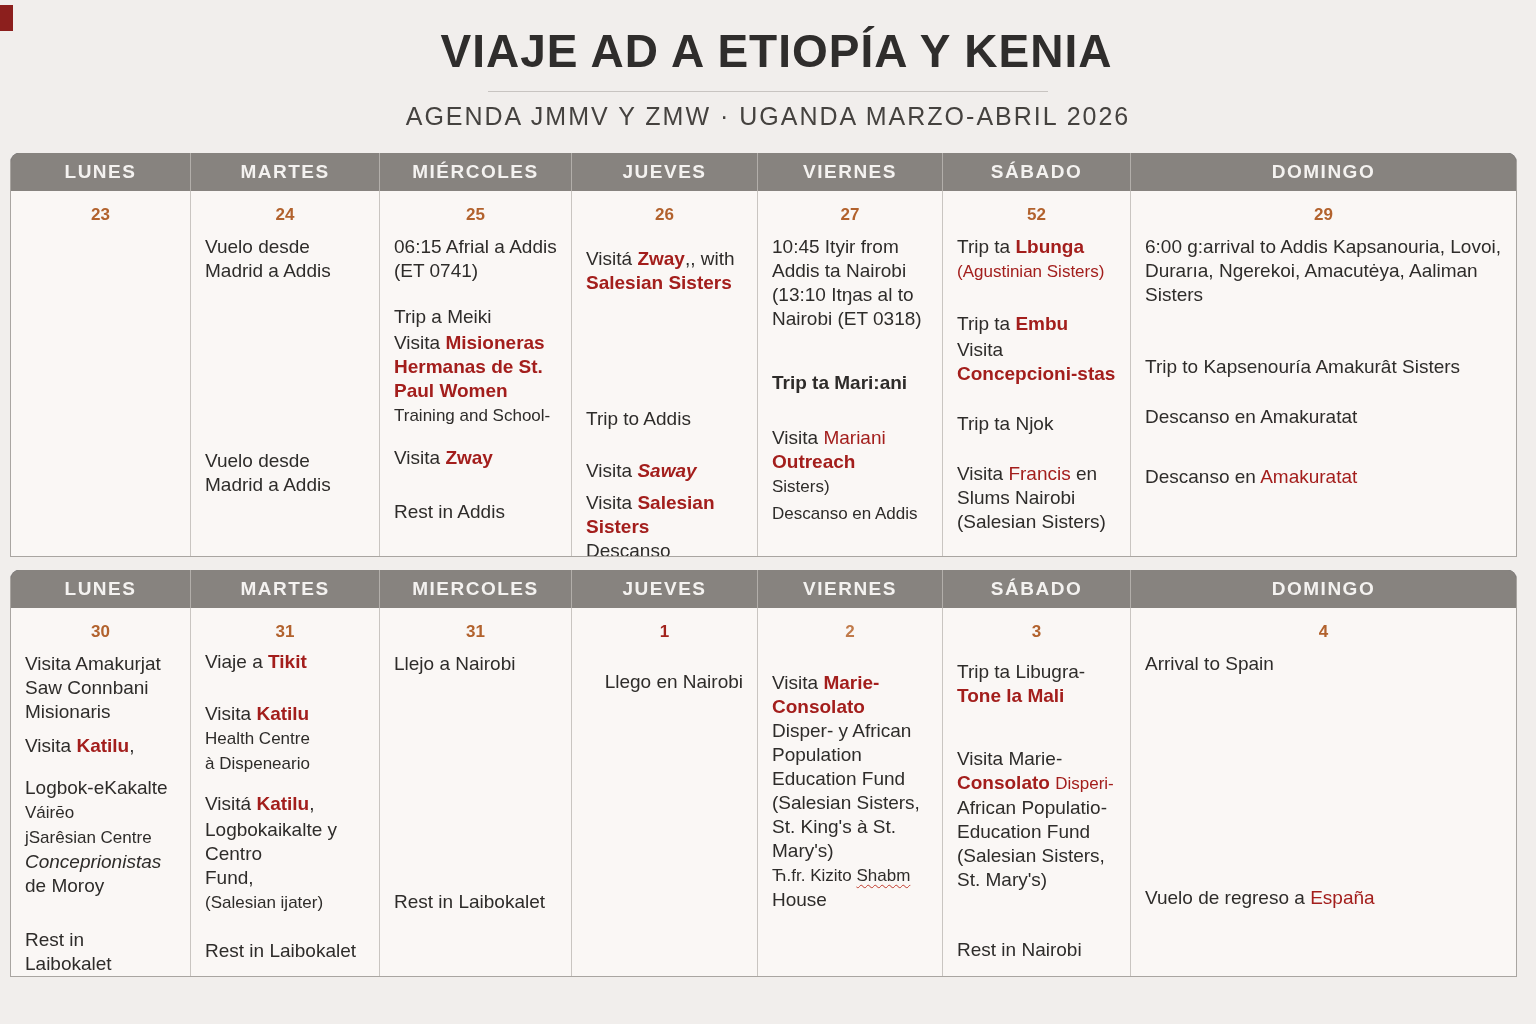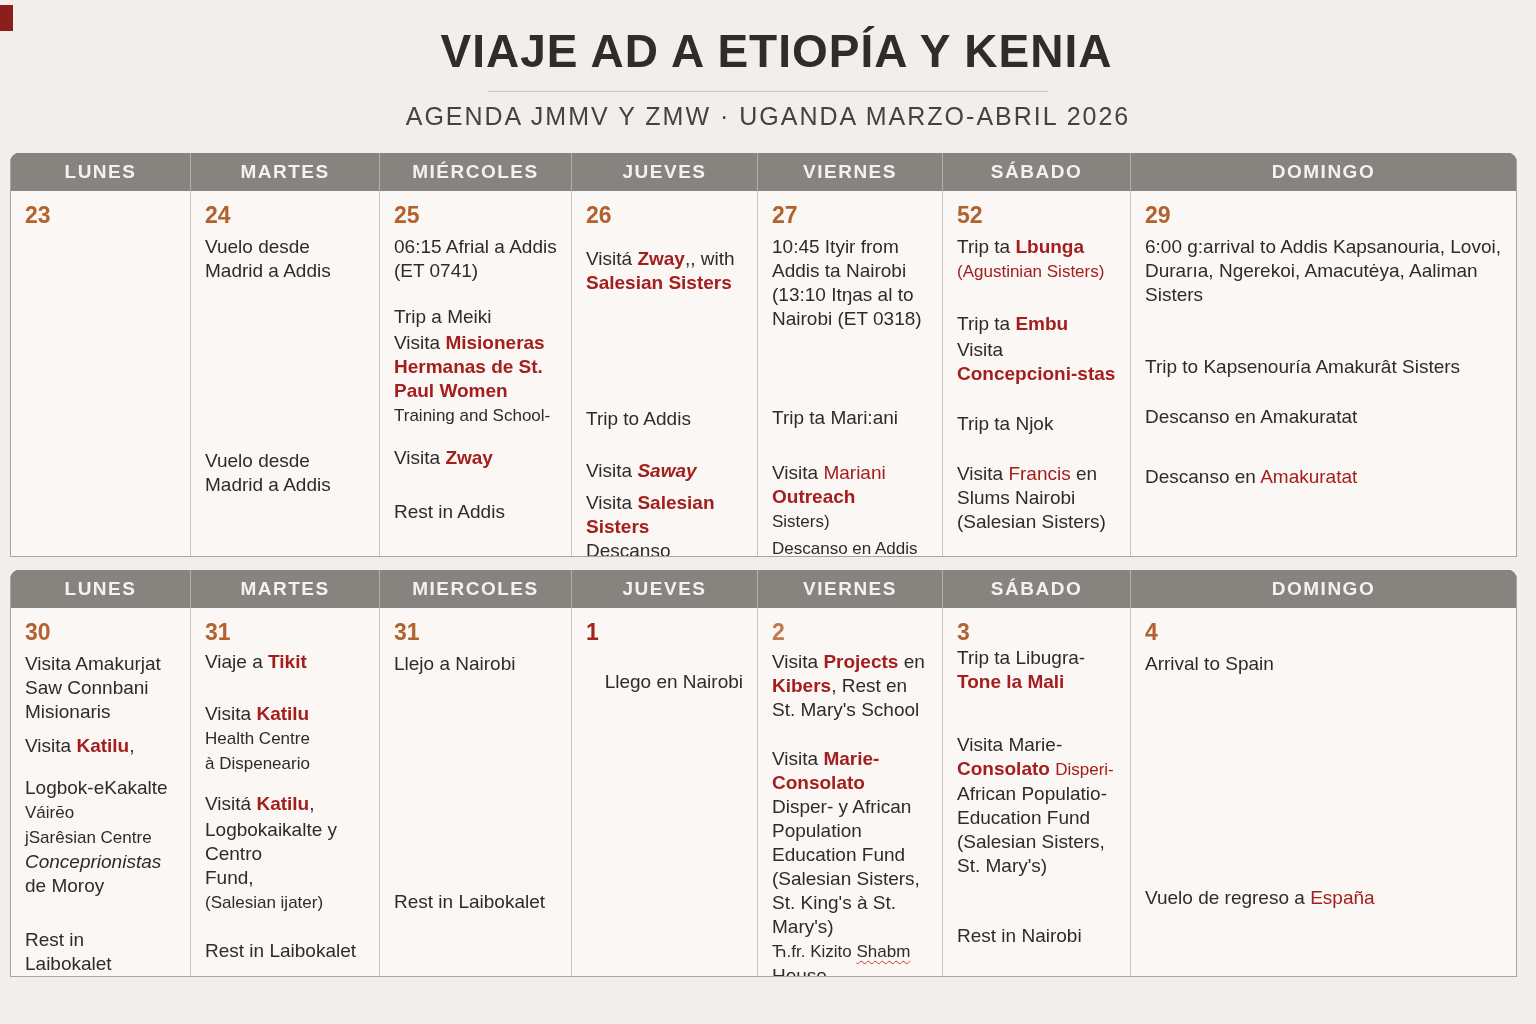--- a/index.html
+++ b/index.html
@@ -44,21 +44,21 @@
     display:grid;grid-template-columns:180px 189px 192px 186px 185px 188px 1fr;
   }
   .week:nth-child(1) .week-body{height:365px;}
   .week:nth-child(2) .week-body{height:368px;}
   .cell{
     border-right:1px solid #c9c5c1;background:#faf7f5;
     padding:10px 14px 0 14px;overflow:hidden;
     font-size:19px;line-height:24px;
   }
   .cell:last-child{border-right:none;}
-  .day-num{display:block;font-size:23px;font-weight:700;line-height:28px;}
+  .day-num{display:block;font-size:17px;font-weight:700;line-height:28px;text-align:center;}
   .d-orange{color:#b2622d;}
   .d-red{color:#a3241d;}
   .d-tan{color:#c07a4a;}
   .blk{margin:0;}
   .s-redbold{color:#a31e1c;font-weight:700;}
   .s-red{color:#a31e1c;}
   .s-redital{color:#a31e1c;font-style:italic;font-weight:600;}
   .s-ital{font-style:italic;}
   .s-small{font-size:17px;}
   .s-redsmall{color:#a31e1c;font-size:17px;}
@@ -108,21 +108,21 @@
           <span class="day-num d-orange">26</span>
           <p class="blk" style="margin-top: 18px;"><span>Visitá </span><span class="s-redbold">Zway</span><span>,, with </span><span class="s-redbold">Salesian Sisters</span></p>
           <p class="blk" style="margin-top: 112px;"><span>Trip to Addis</span></p>
           <p class="blk" style="margin-top: 28px;"><span>Visita </span><span class="s-redital">Saway</span></p>
           <p class="blk" style="margin-top: 8px;"><span>Visita </span><span class="s-redbold">Salesian Sisters</span></p>
           <p class="blk" style="margin-top: 0px;"><span>Descanso</span></p>
         </div>
         <div class="cell">
           <span class="day-num d-orange">27</span>
           <p class="blk" style="margin-top: 6px;"><span>10:45 Ityir from Addis ta Nairobi (13:10 Itŋas al to Nairobi (ET 0318)</span></p>
-          <p class="blk" style="margin-top: 75px;"><span>Trip ta Mari:ani</span></p>
+          <p class="blk" style="margin-top: 40px; font-weight: bold;"><span>Trip ta Mari:ani</span></p>
           <p class="blk" style="margin-top: 31px;"><span>Visita </span><span class="s-red">Mariani</span></p>
           <p class="blk" style="margin-top: 0px;"><span class="s-redbold">Outreach</span></p>
           <p class="blk" style="margin-top: 0px;"><span class="s-small">Sisters)</span></p>
           <p class="blk" style="margin-top: 2px;"><span class="s-small">Descanso en Addis</span></p>
         </div>
         <div class="cell">
           <span class="day-num d-orange">52</span>
           <p class="blk" style="margin-top: 6px;"><span>Trip ta </span><span class="s-redbold">Lbunga</span></p>
           <p class="blk" style="margin-top: 0px;"><span class="s-redsmall">(Agustinian Sisters)</span></p>
           <p class="blk" style="margin-top: 28px;"><span>Trip ta </span><span class="s-redbold">Embu</span></p>
@@ -177,27 +177,26 @@
           <span class="day-num d-orange">31</span>
           <p class="blk" style="margin-top: 6px;"><span>Llejo a Nairobi</span></p>
           <p class="blk" style="margin-top: 214px;"><span>Rest in Laibokalet</span></p>
         </div>
         <div class="cell">
           <span class="day-num d-red">1</span>
           <p class="blk" style="margin-top: 24px; text-align: right;"><span>Llego en Nairobi</span></p>
         </div>
         <div class="cell">
           <span class="day-num d-tan">2</span>
-          <p class="blk" style="margin-top: 4px;"><span>Visita </span><span class="s-redbold">Projects</span><span> en </span><span class="s-redbold">Kibers</span><span>, Rest en St. Mary's School</span></p>
           <p class="blk" style="margin-top: 25px;"><span>Visita </span><span class="s-redbold">Marie-Consolato</span><span> Disper- y African Population Education Fund (Salesian Sisters, St. King's à St. Mary's)</span></p>
           <p class="blk" style="margin-top: 0px;"><span class="s-small">Ћ.fr. Kizito </span><span class="s-wavy">Shabm</span><span> House</span></p>
         </div>
         <div class="cell">
           <span class="day-num d-orange">3</span>
-          <p class="blk" style="margin-top: 0;"><span>Trip ta Libugra-</span></p>
+          <p class="blk" style="margin-top: 14px;"><span>Trip ta Libugra-</span></p>
           <p class="blk" style="margin-top: 0px;"><span class="s-redbold">Tone la Mali</span></p>
           <p class="blk" style="margin-top: 39px;"><span>Visita Marie-</span></p>
           <p class="blk" style="margin-top: 0px;"><span class="s-redbold">Consolato</span><span> </span><span class="s-redsmall">Disperi-</span></p>
           <p class="blk" style="margin-top: 0px;"><span>African Populatio-</span></p>
           <p class="blk" style="margin-top: 0px;"><span>Education Fund</span></p>
           <p class="blk" style="margin-top: 0px;"><span>(Salesian Sisters,</span></p>
           <p class="blk" style="margin-top: 0px;"><span>St. Mary's)</span></p>
           <p class="blk" style="margin-top: 46px;"><span>Rest in Nairobi</span></p>
         </div>
         <div class="cell">

